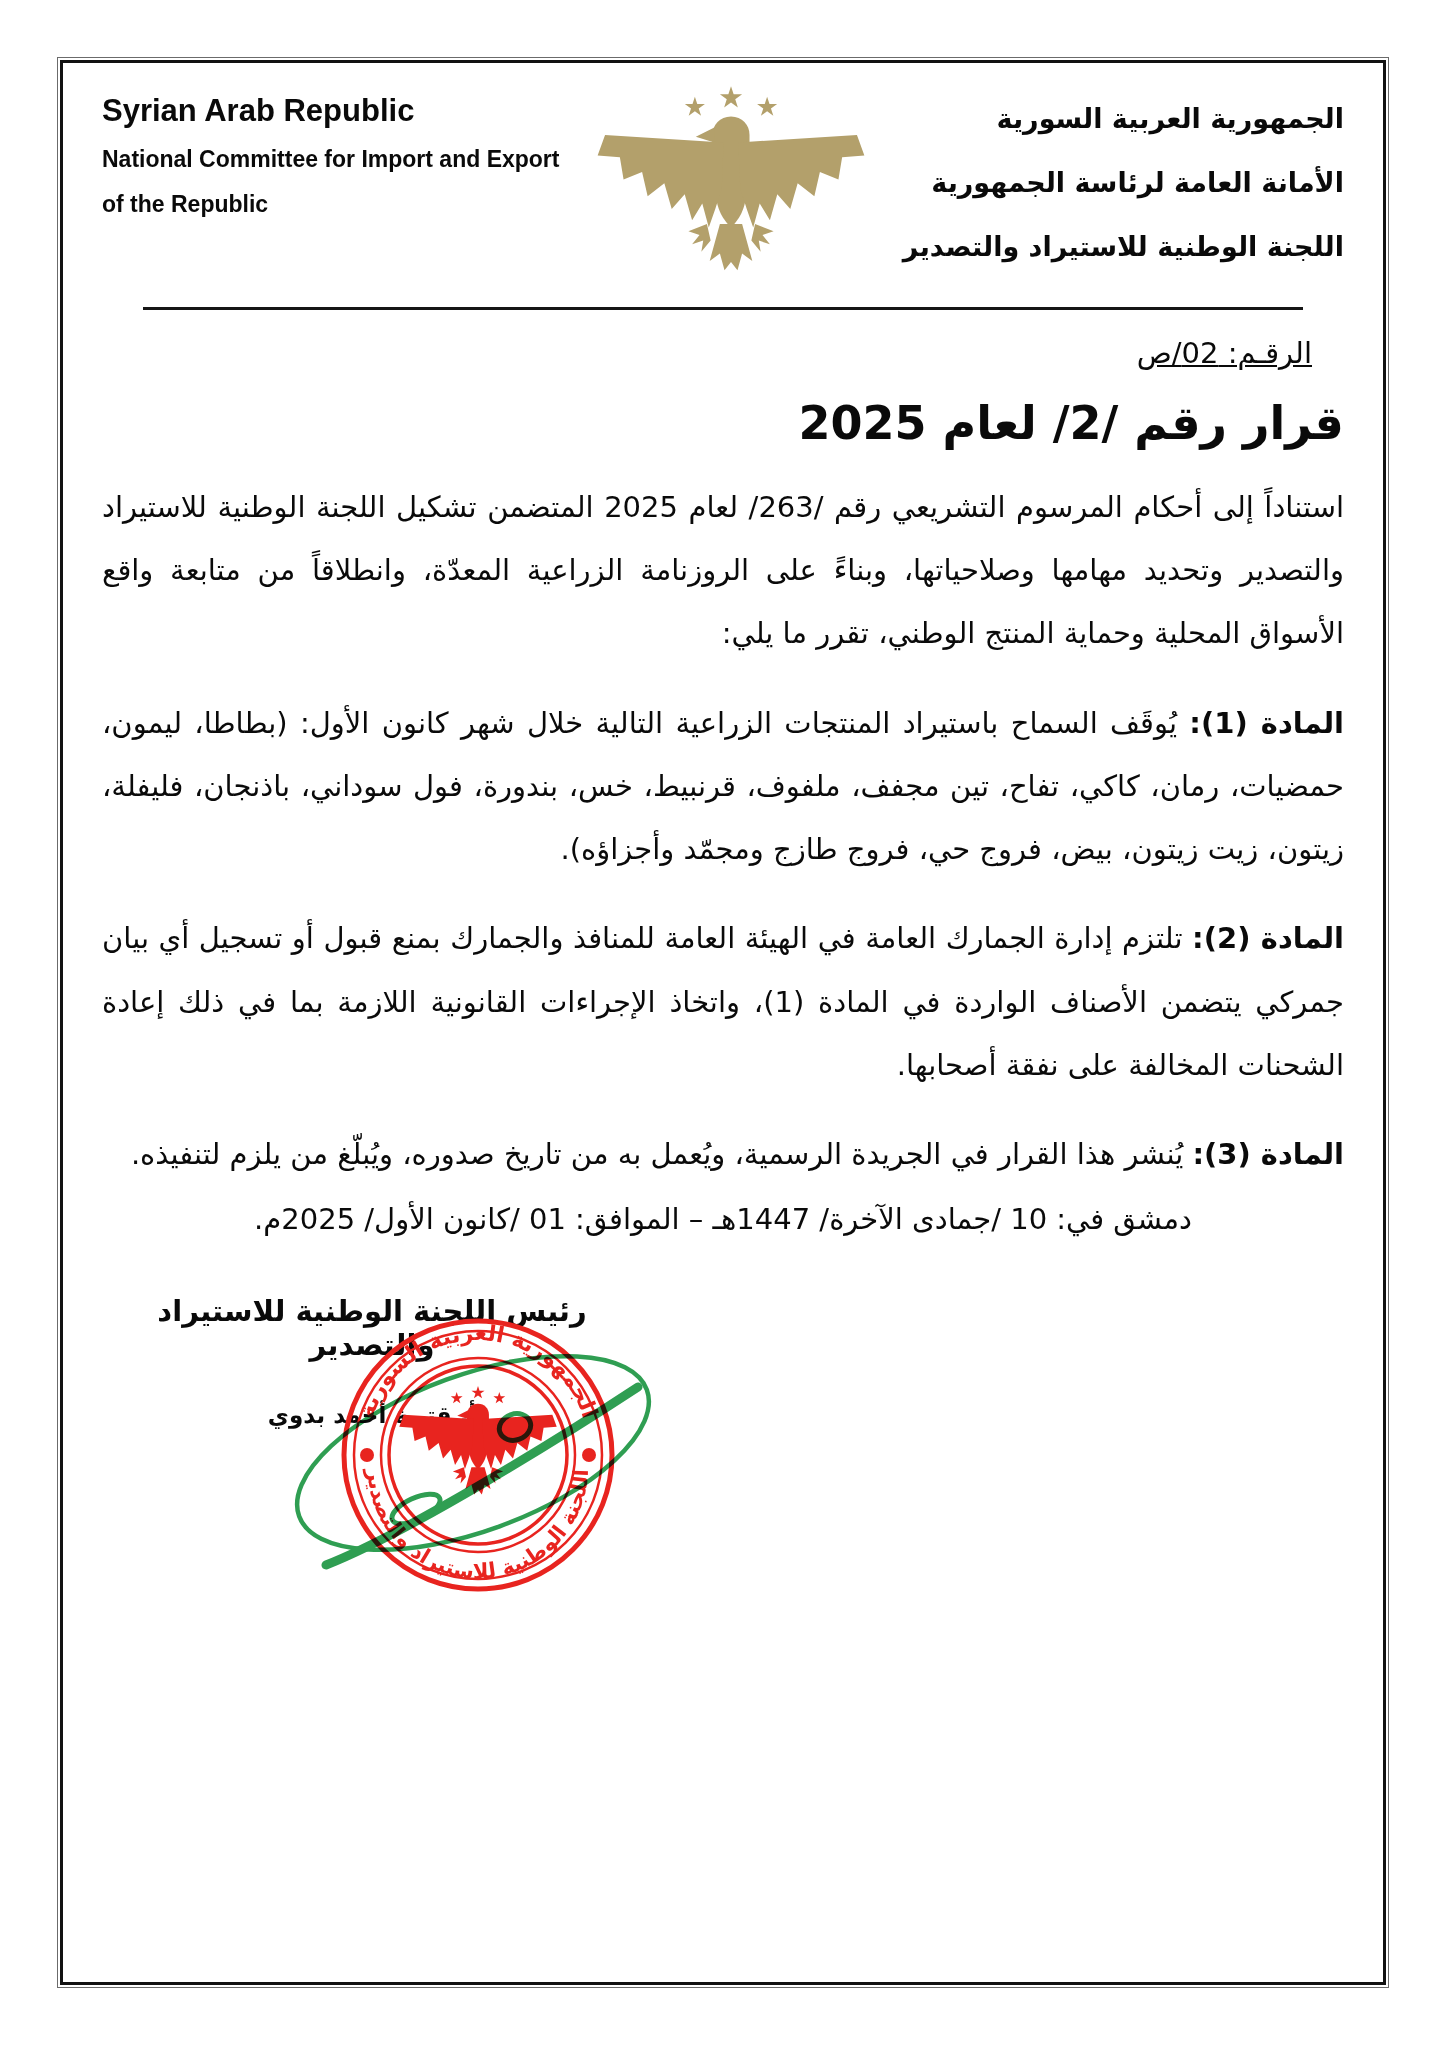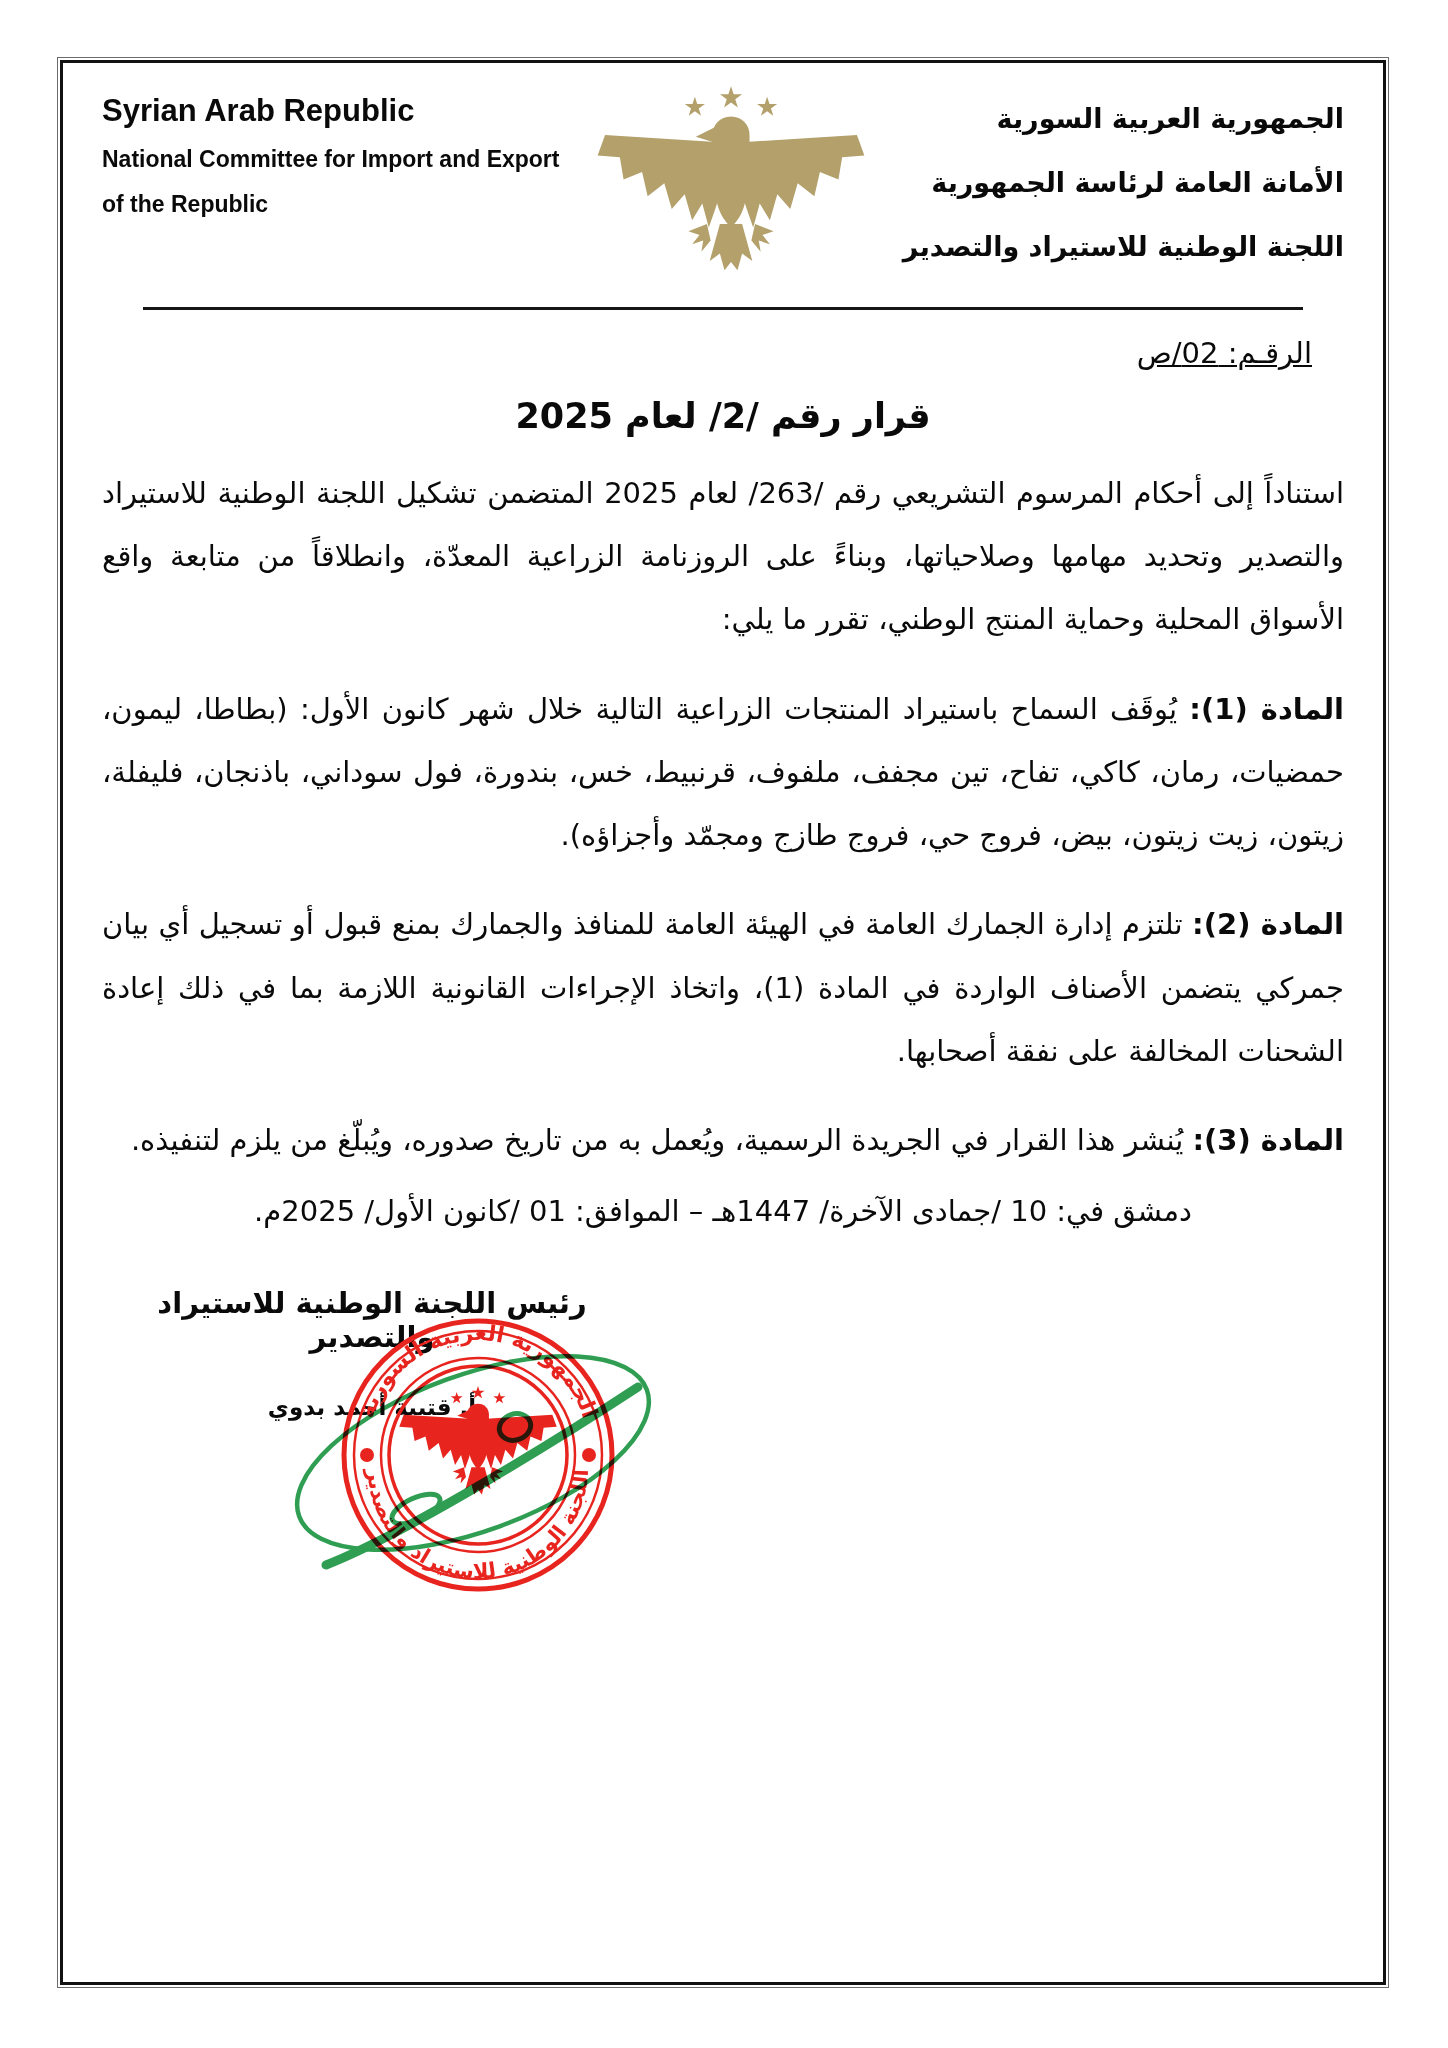--- a/index.html
+++ b/index.html
@@ -23,27 +23,27 @@
   
   .header{display:flex;justify-content:space-between;align-items:flex-start;height:222px;}
   .header-en{font-family:"Liberation Sans","DejaVu Sans",sans-serif;font-weight:bold;padding-top:8px;}
   .header-en .l1{font-size:31px;margin-bottom:8px;}
   .header-en .ln{font-size:23px;line-height:45px;}
   .emblem{color:#b3a06b;margin-top:0;}
   .header-ar{direction:rtl;text-align:right;font-weight:bold;font-size:27px;line-height:64px;padding-top:2px;}
   .rule{width:1160px;margin:0 auto;border:0;border-top:3.5px solid #161616;}
   
   .ref{direction:rtl;text-align:right;font-size:29px;margin:26px 32px 0 0;text-decoration:underline;}
-  .title{direction:rtl;text-align:center;font-size:35px;font-weight:bold;margin-top:26px;}
+  .title{direction:rtl;text-align:right;font-size:46px;font-weight:bold;margin-top:26px;}
   .para{
     direction:rtl;text-align:justify;font-size:29px;line-height:2.18;
     margin:26px 0 0 0;
   }
   .para .lbl{font-weight:bold;}
-  .dateline{direction:rtl;text-align:center;font-size:29px;margin-top:22px;}
+  .dateline{direction:rtl;text-align:center;font-size:29px;margin-top:16px;}
   
   .sigblock{direction:rtl;width:540px;text-align:center;margin-top:58px;font-weight:bold;}
   .sig-title{font-size:29px;}
   .sig-name{font-size:23px;margin-top:40px;}
   
   .stamp{position:absolute;left:268px;top:1303px;width:420px;height:300px;}
   .stamp svg{overflow:visible;}
   .stamp-red{color:#e8241f;}
   .arc-text{fill:#e8241f;font-weight:bold;font-family:"DejaVu Sans",sans-serif;}
 </style>

